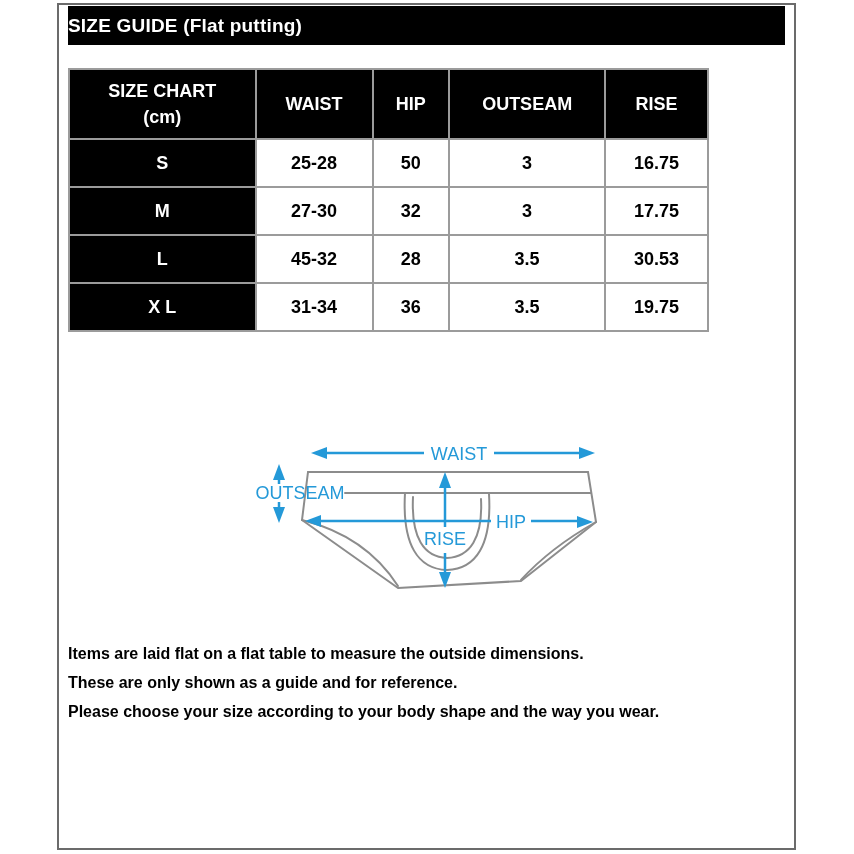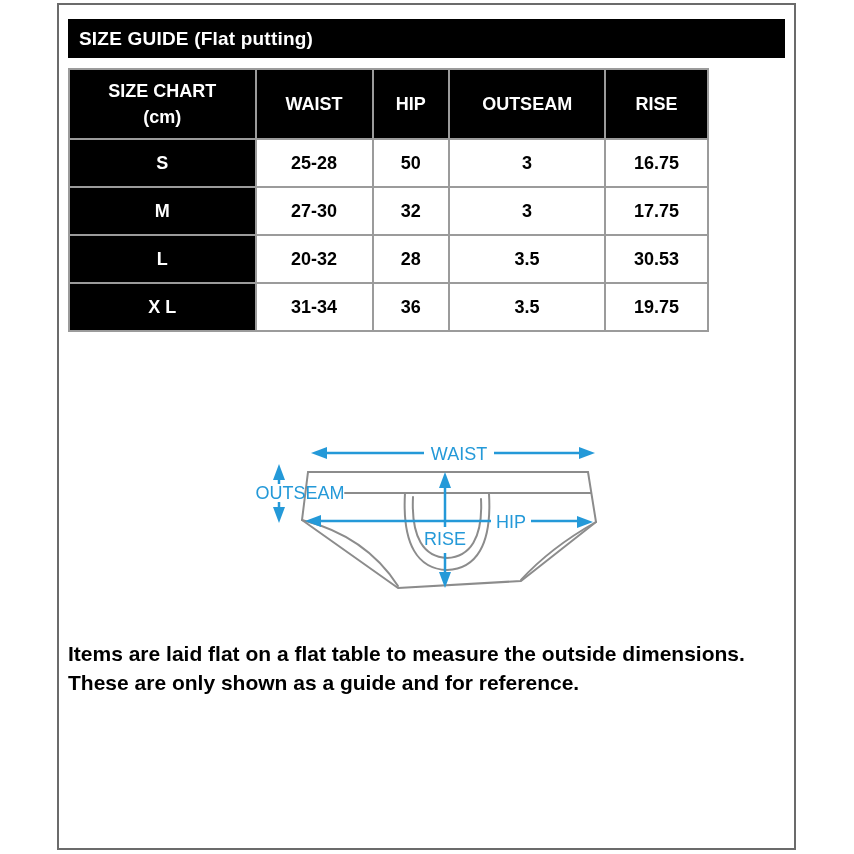--- a/index.html
+++ b/index.html
@@ -1,34 +1,34 @@
 <!DOCTYPE html>
 <html><head>
 <meta charset="utf-8">
 <style>
   html,body{margin:0;padding:0;background:#fff;}
   .canvas{position:relative;width:854px;height:854px;background:#fff;
           font-family:"Liberation Sans",sans-serif;overflow:hidden;}
   .frame{position:absolute;left:57px;top:3px;width:735px;height:843px;
          border:2px solid #6b6b6b;background:#fff;}
-  .title-bar{position:absolute;left:9px;top:14px;width:717px;height:39px;
+  .title-bar{position:absolute;left:9px;top:1px;width:717px;height:39px;
              background:#000;color:#fff;font-weight:bold;font-size:19px;
-             line-height:39px;padding-left:11px;box-sizing:border-box;
+             line-height:39px;box-sizing:border-box;
              letter-spacing:.2px;}
   table.size-table{position:absolute;left:9px;top:63px;width:641px;
                    border-collapse:collapse;table-layout:fixed;}
   .size-table th,.size-table td{border:2px solid #9b9b9b;font-weight:bold;
                    text-align:center;vertical-align:middle;padding:0;}
   .size-table thead th{background:#000;color:#fff;height:68px;font-size:18px;line-height:1.45;}
   .size-table tbody th{background:#000;color:#fff;height:46px;font-size:18px;}
   .size-table td{background:#fff;color:#000;font-size:18px;height:46px;}
   svg.diagram{position:absolute;left:191px;top:430px;}
   .diagram text{font-family:"Liberation Sans",sans-serif;font-size:18px;}
   .notes{position:absolute;left:9px;top:634px;width:705px;}
-  .notes p{margin:0;color:#000;font-size:21px;font-weight:bold;
+  .notes p{margin:0;color:#000;font-size:16px;font-weight:bold;
            line-height:29px;white-space:pre-wrap;}
 </style>
 </head>
 <body>
 
 <div class="canvas">
   <div class="frame">
 
     <div class="title-bar">
       <span>SIZE GUIDE (Flat putting)</span>
@@ -64,21 +64,21 @@
         </tr>
         <tr>
           <th>M</th>
           <td>27-30</td>
           <td>32</td>
           <td>3</td>
           <td>17.75</td>
         </tr>
         <tr>
           <th>L</th>
-          <td>20-32</td>
+          <td>45-32</td>
           <td>28</td>
           <td>3.5</td>
           <td>30.53</td>
         </tr>
         <tr>
           <th>X L</th>
           <td>31-34</td>
           <td>36</td>
           <td>3.5</td>
           <td>19.75</td>
@@ -130,16 +130,17 @@
         <text x="459" y="460">WAIST</text>
         <text x="300" y="499">OUTSEAM</text>
         <text x="511" y="528">HIP</text>
         <text x="445" y="545">RISE</text>
       </g>
     </svg>
 
     <div class="notes">
       <p>Items are laid flat on a flat table to measure the outside dimensions.</p>
       <p>These are only shown as a guide and for reference.</p>
+      <p>Please choose your size according to your body shape and the way you wear.</p>
     </div>
 
   </div>
 </div>
 
 </body></html>

